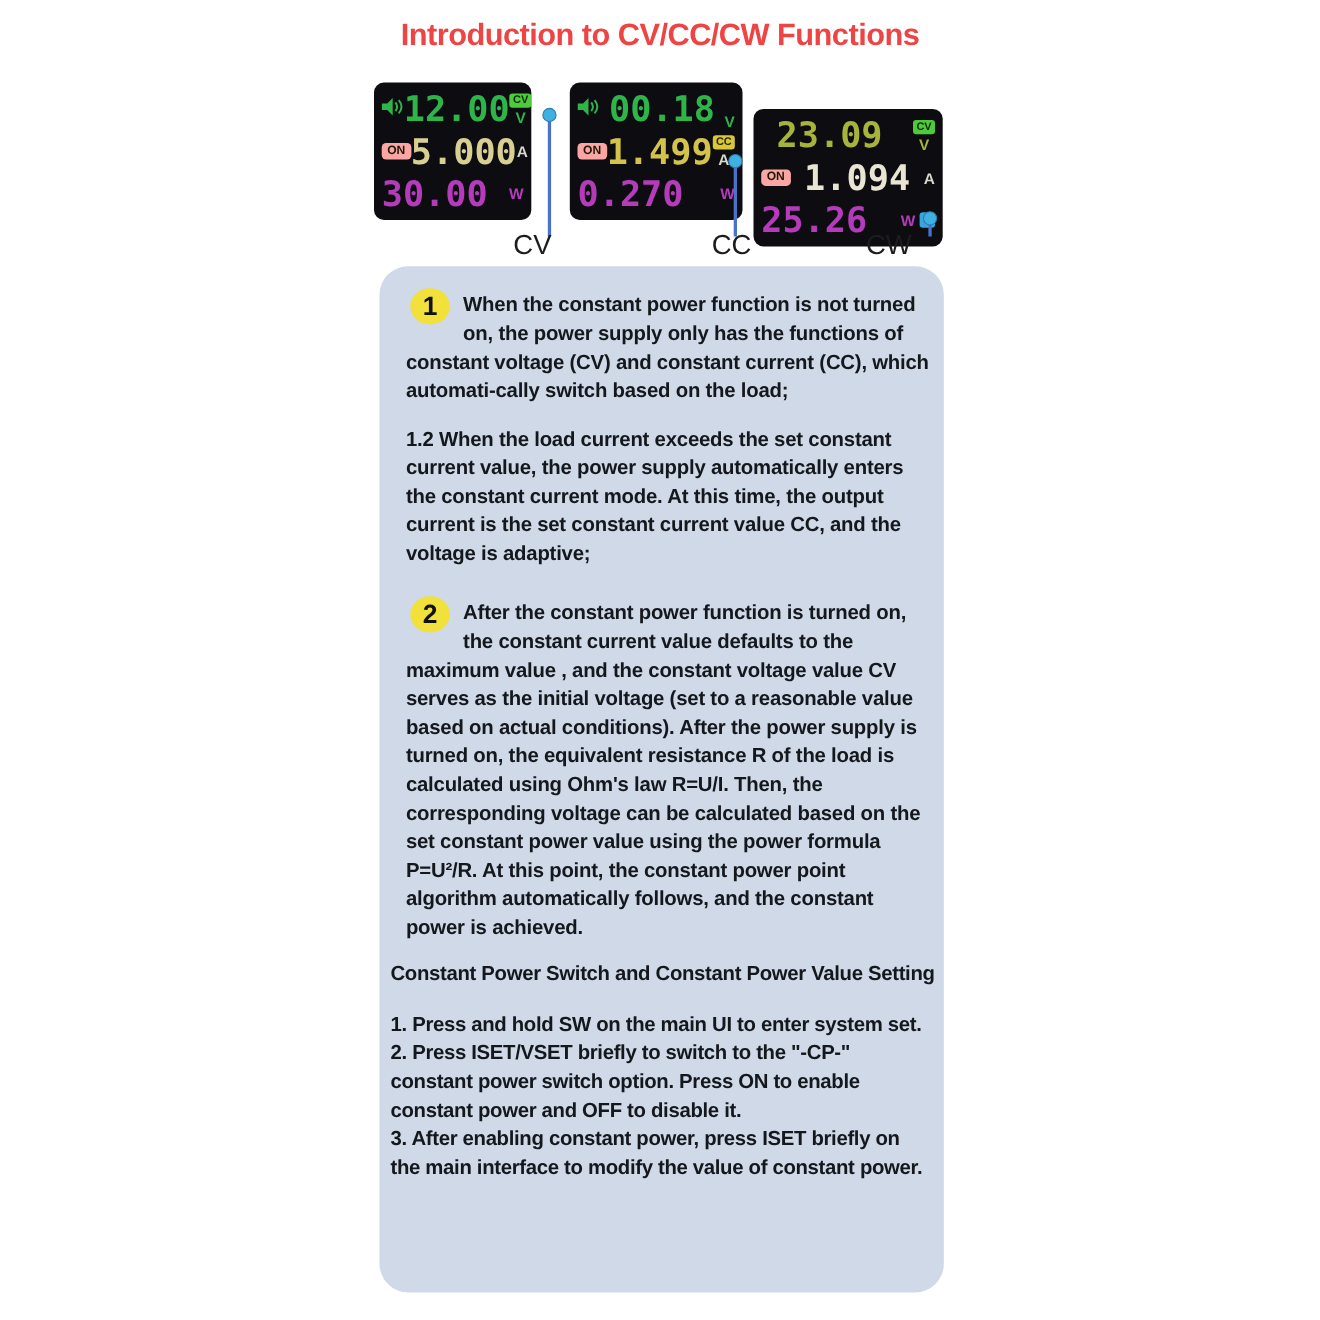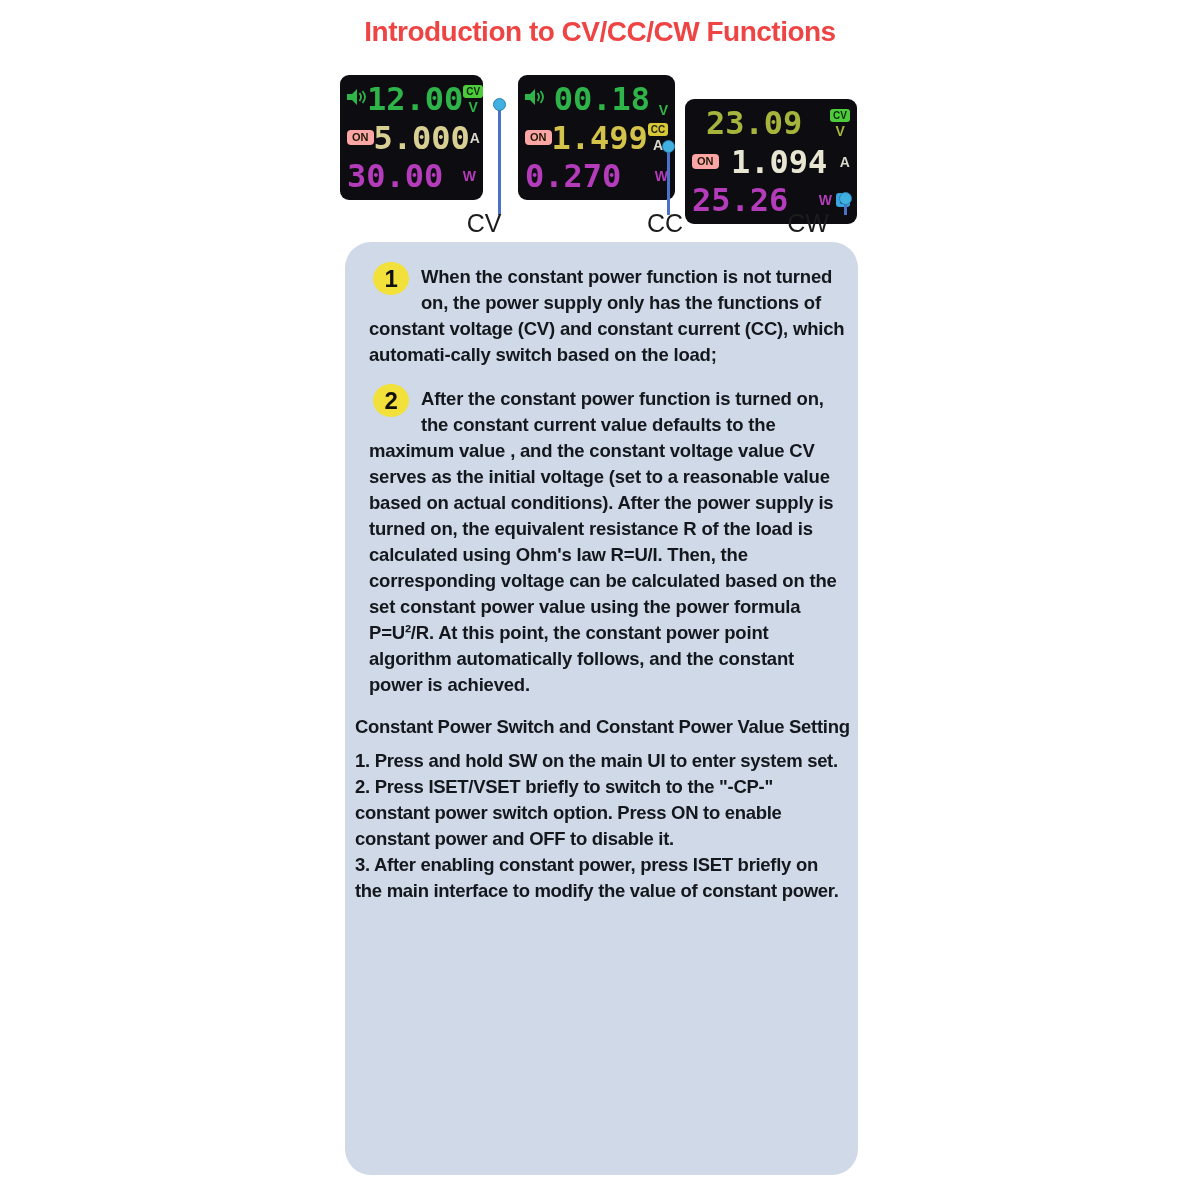--- a/index.html
+++ b/index.html
@@ -49,21 +49,21 @@
          background:#cfd9e8;border-radius:26px;box-sizing:border-box;
          padding:22px 10px 0 10px;}
   .para{margin:0 0 18px 14px;width:478px;font-size:18.5px;line-height:26px;
         font-weight:bold;color:#14171c;letter-spacing:-0.2px;}
   .para.gap-big{margin-bottom:28px;}
   .numbadge{float:left;width:36px;height:33px;border-radius:50%;background:#f2e13a;
             color:#111;font-size:24px;font-weight:bold;text-align:center;
             line-height:33px;margin:-2px 12px 0 4px;}
   .setting{margin:0;width:493px;font-size:18.5px;line-height:26px;font-weight:bold;
            color:#14171c;letter-spacing:-0.3px;}
-  .sheading{white-space:nowrap;margin-bottom:8px;}
+  .sheading{white-space:nowrap;margin-bottom:20px;}
   .sitem{margin:0;}
 </style>
 </head>
 <body>
 
 <div class="canvas">
 
   <div class="title">Introduction to CV/CC/CW Functions</div>
 
   <div class="strip">
@@ -154,20 +154,21 @@
     <div class="dlabel" id="lab3">CW</div>
   </div>
 
   <div class="panel">
 
     <p class="para">
       <span class="numbadge">1</span><span>When the constant power function is not turned on, the power supply only has the functions of constant voltage (CV) and constant current (CC), which automati-cally switch based on the load;</span>
     </p>
 
 
+    <p class="para gap-big">1.2 When the load current exceeds the set constant current value, the power supply automatically enters the constant current mode. At this time, the output current is the set constant current value CC, and the voltage is adaptive;</p>
 
     <p class="para" style="margin-bottom:16px;">
       <span class="numbadge">2</span><span>After the constant power function is turned on, the constant current value defaults to the maximum value , and the constant voltage value CV serves as the initial voltage (set to a reasonable value based on actual conditions). After the power supply is turned on, the equivalent resistance R of the load is calculated using Ohm's law R=U/I. Then, the corresponding voltage can be calculated based on the set constant power value using the power formula P=U²/R. At this point, the constant power point algorithm automatically follows, and the constant power is achieved.</span>
     </p>
 
     <div class="setting">
       <div class="sheading">Constant Power Switch and Constant Power Value Setting</div>
       <div class="sitem">1. Press and hold SW on the main UI to enter system set.</div>
       <div class="sitem">2. Press ISET/VSET briefly to switch to the "-CP-" constant power switch option. Press ON to enable constant power and OFF to disable it.</div>
       <div class="sitem">3. After enabling constant power, press ISET briefly on the main interface to modify the value of constant power.</div>

